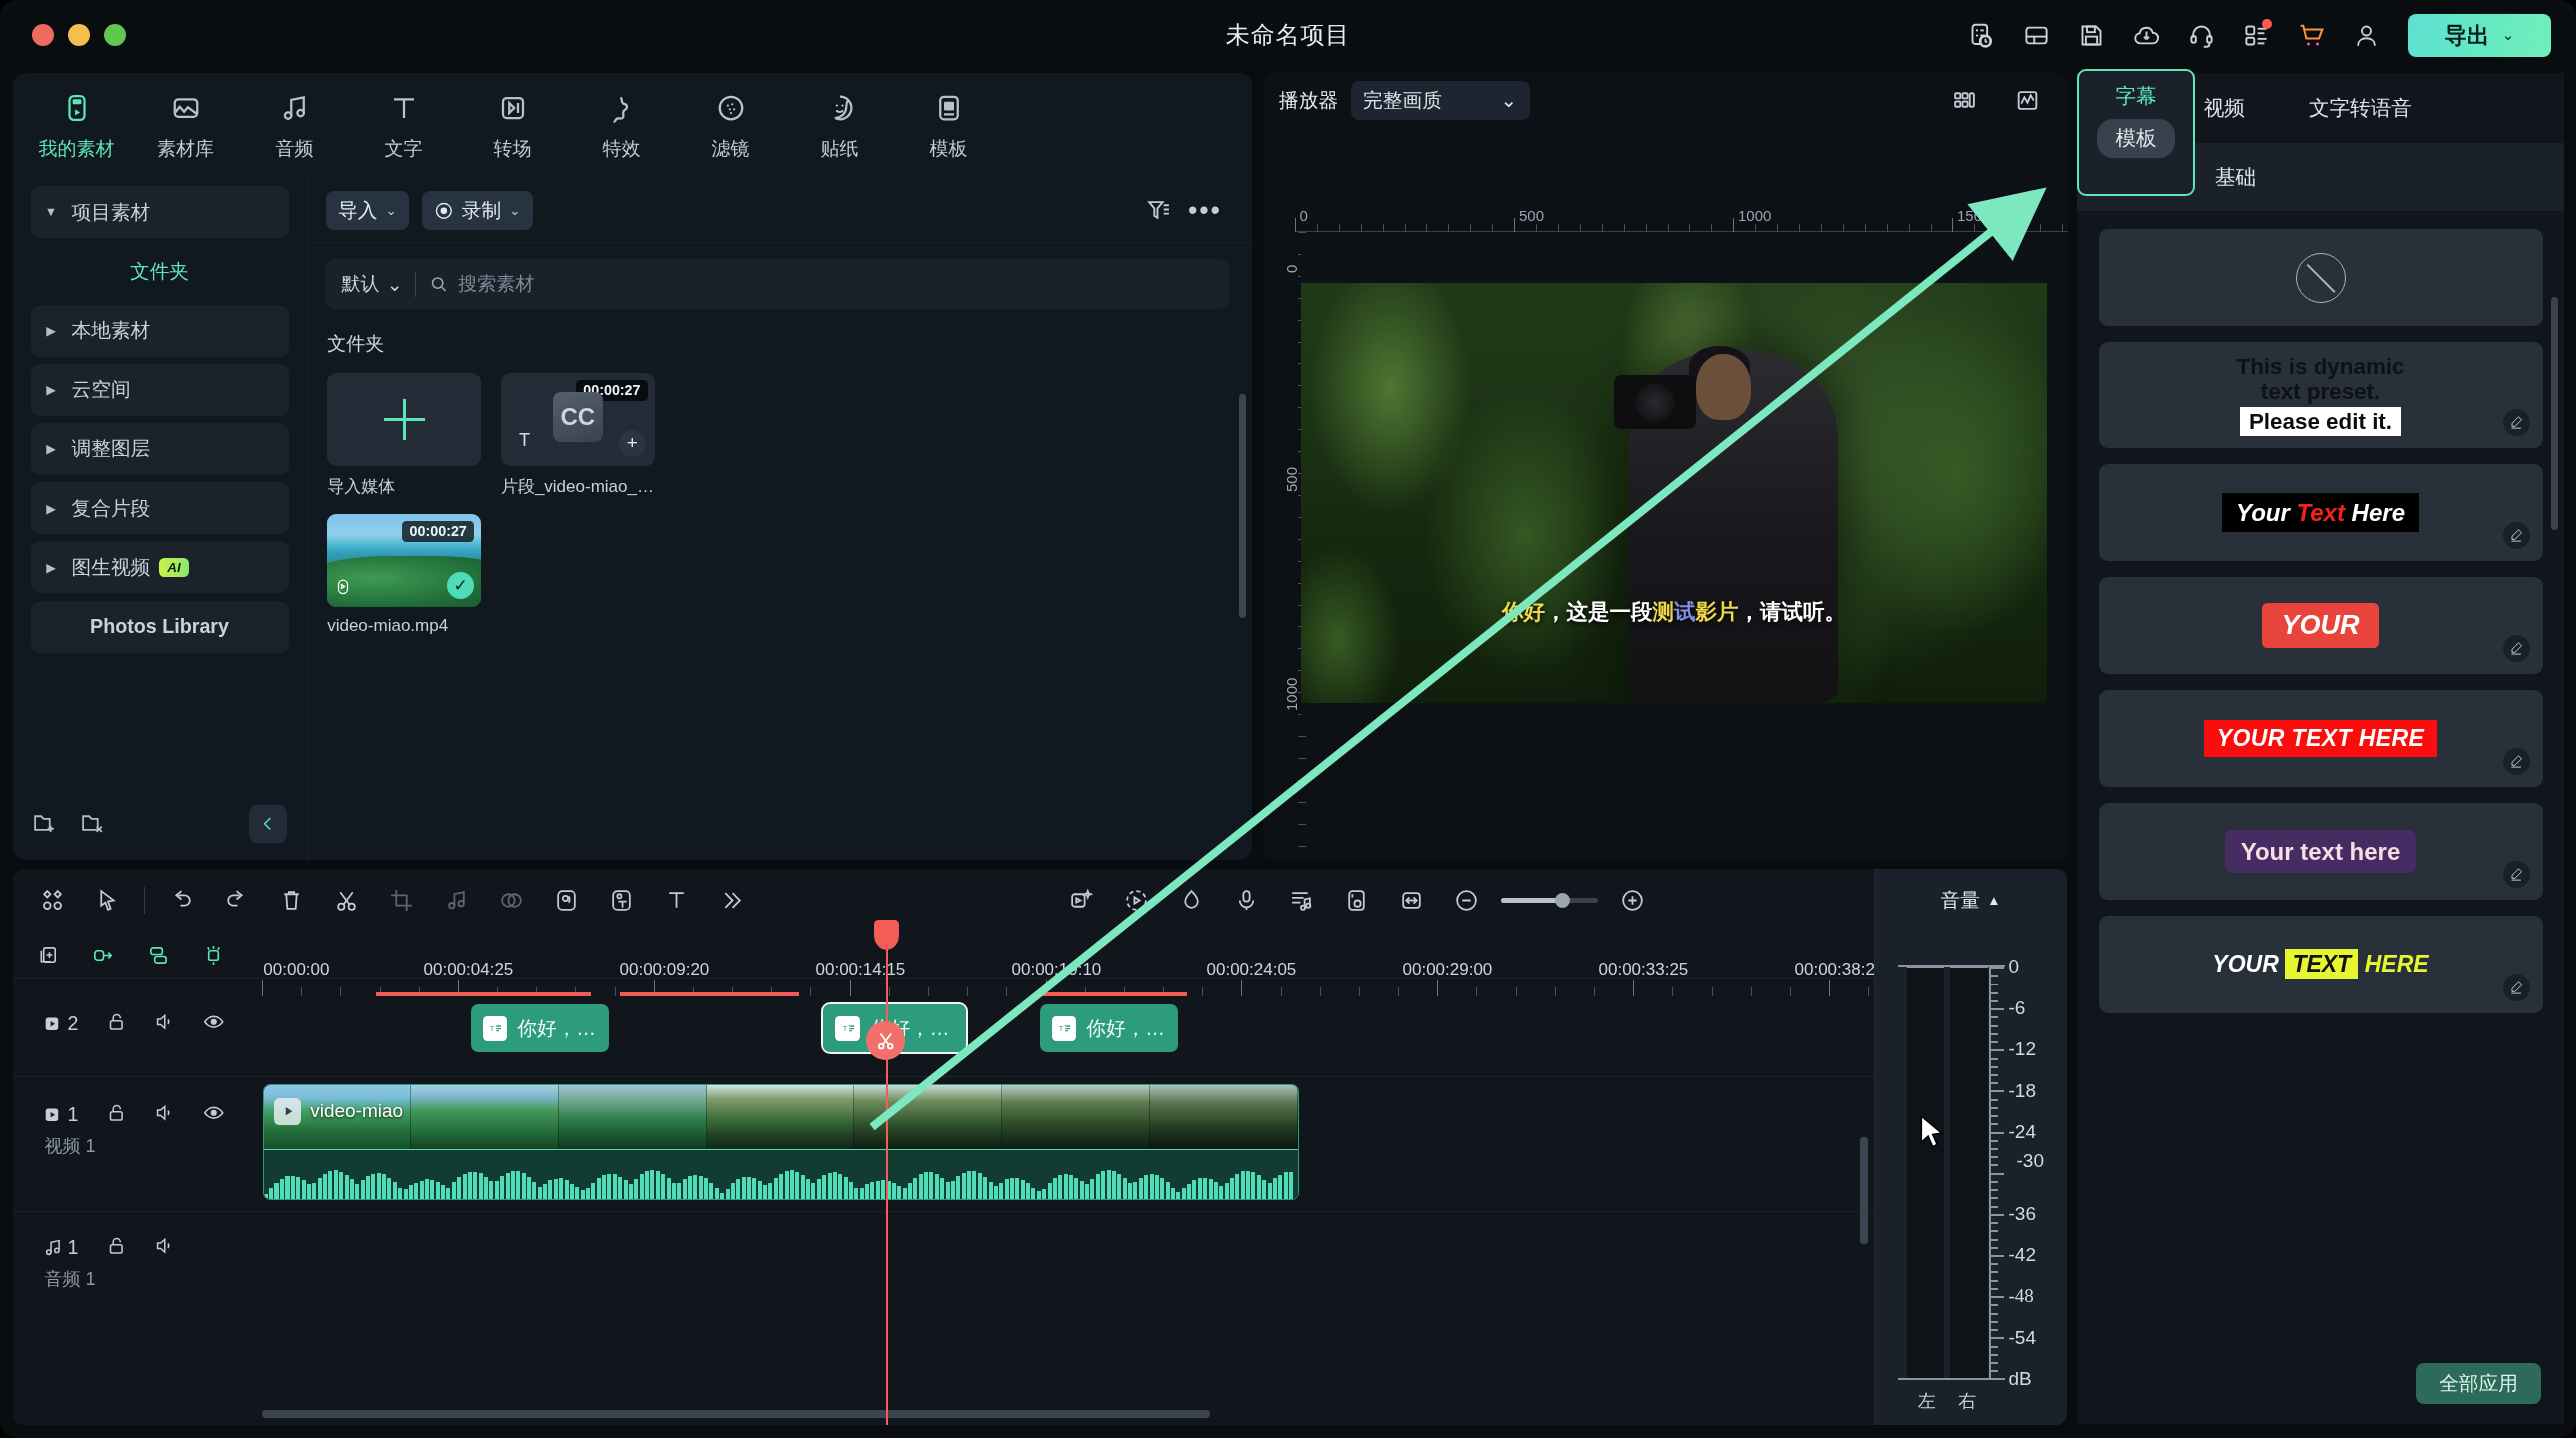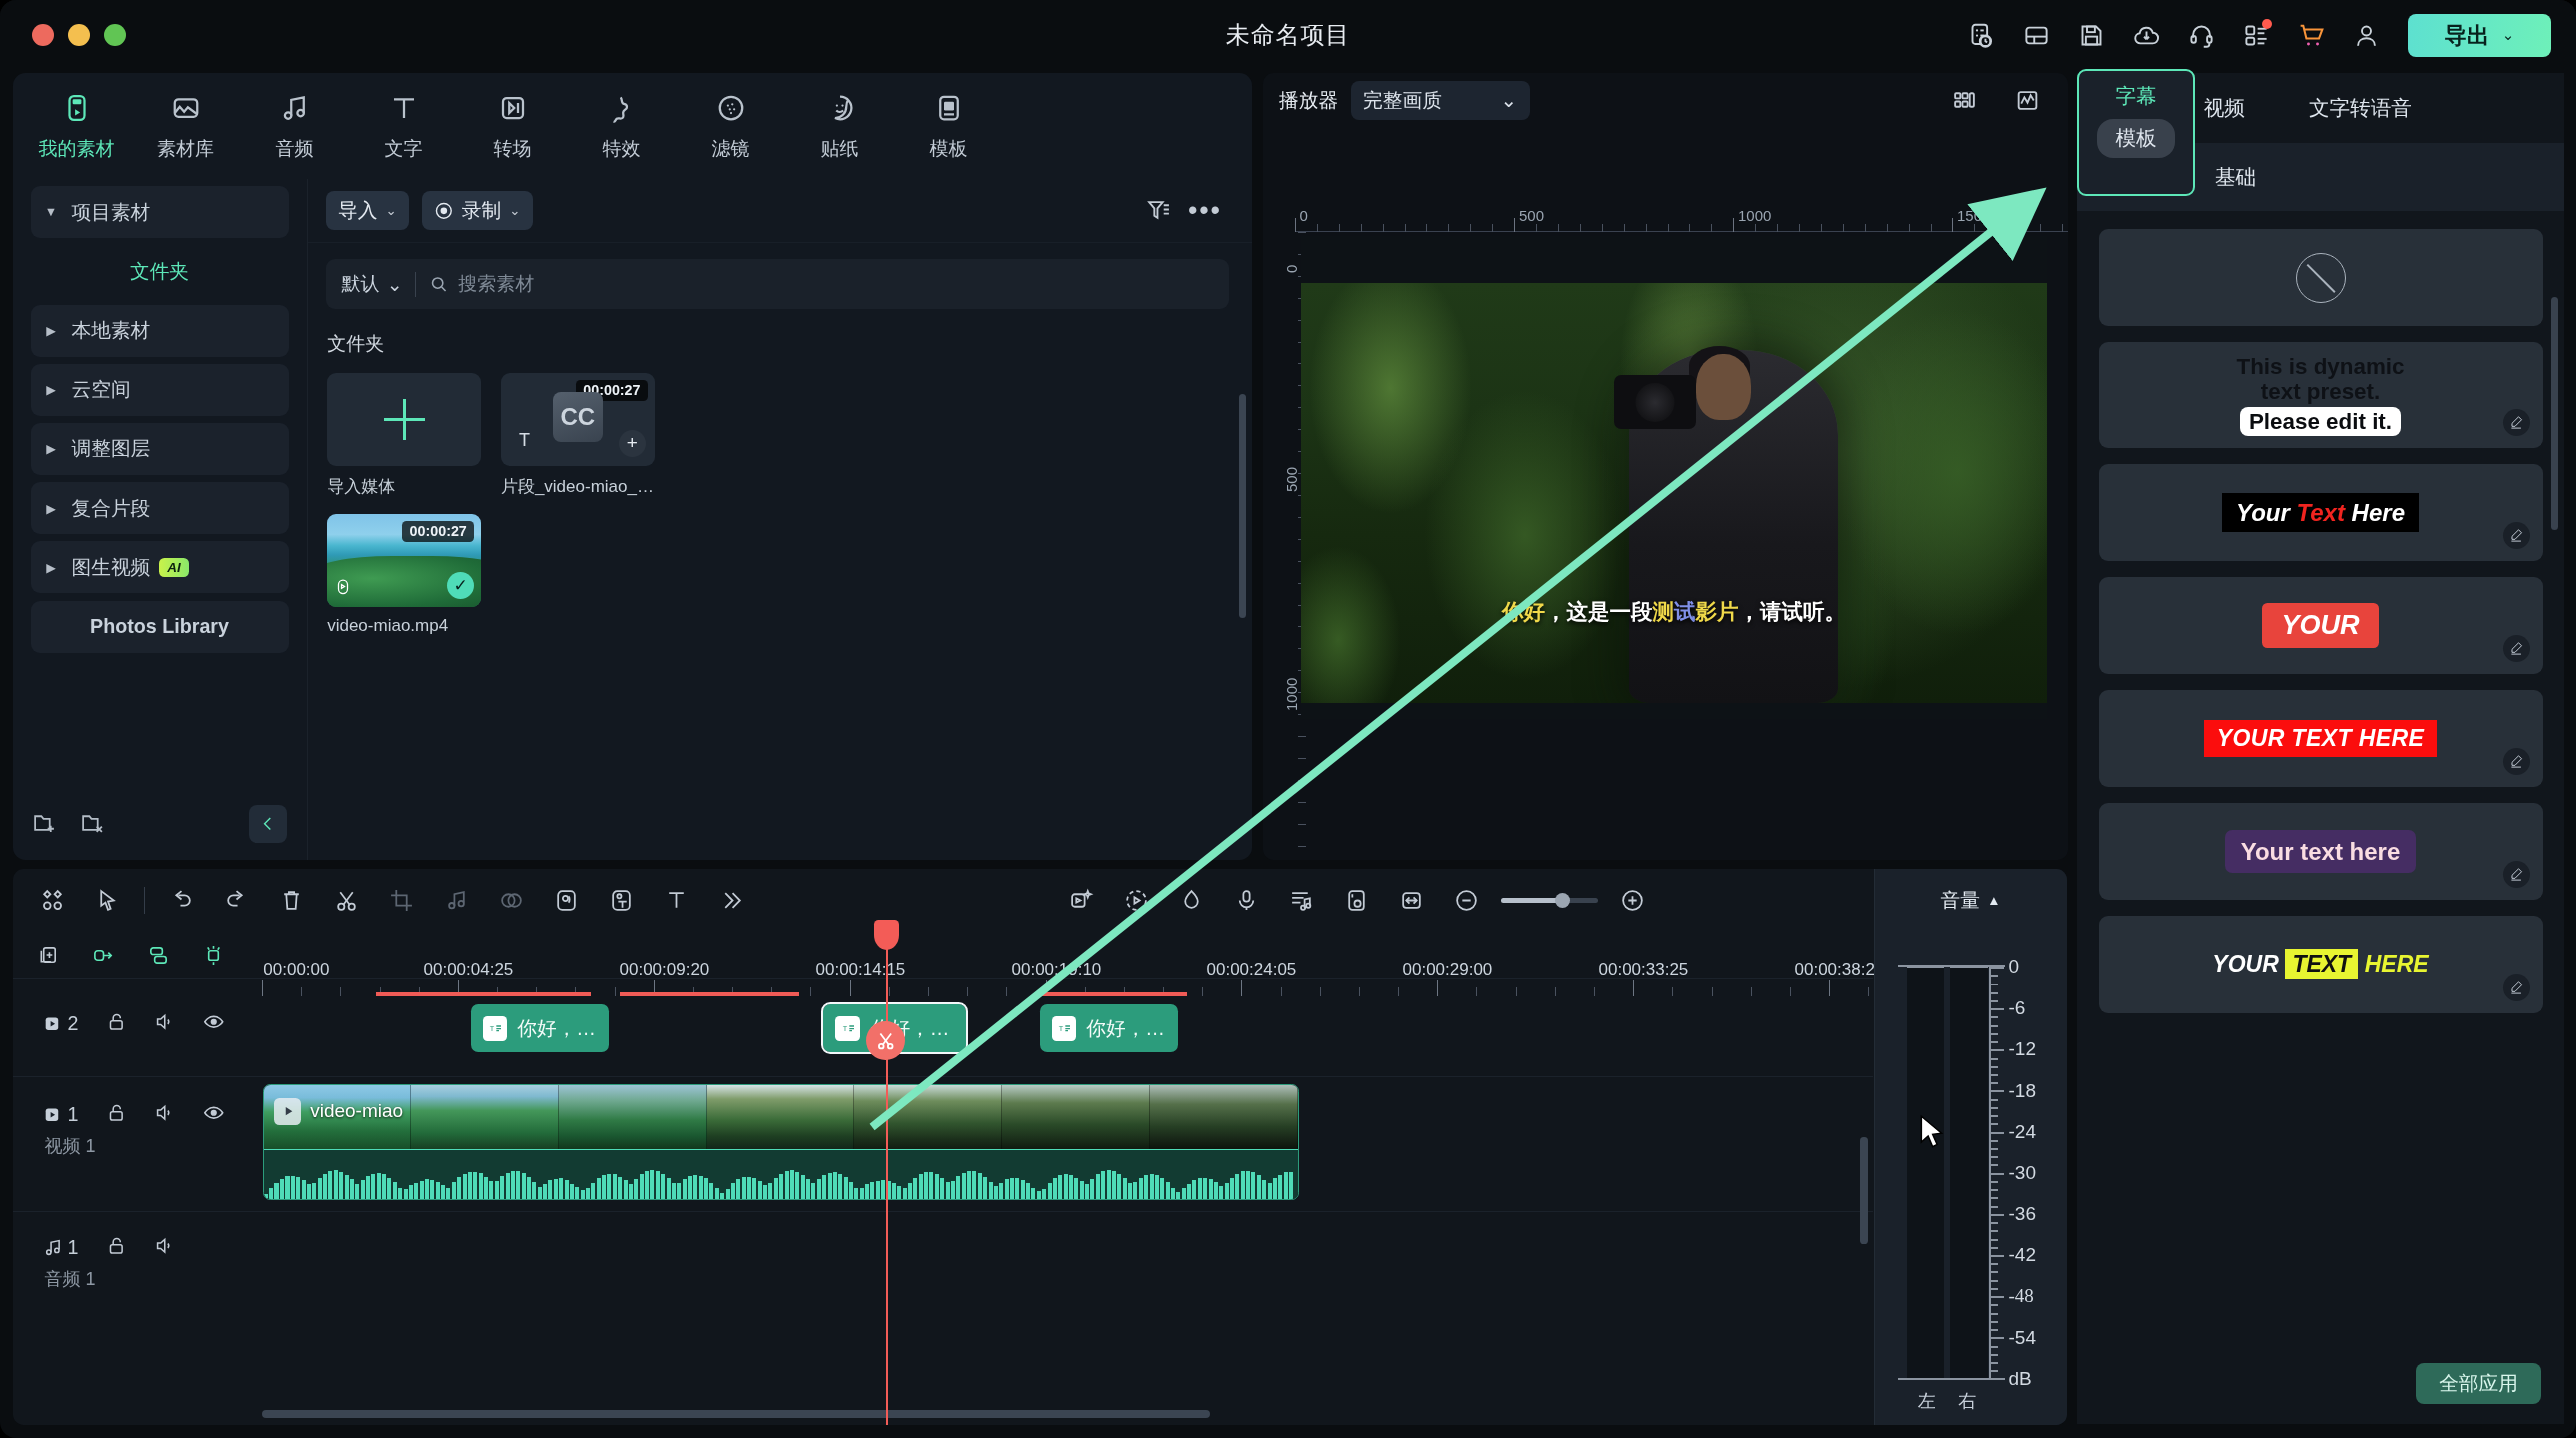--- a/index.html
+++ b/index.html
@@ -316,21 +316,21 @@
     background: #1a2028; display: flex; align-items: center; justify-content: center;
   }
   .pen svg { stroke: #c9d2dc; fill: none; stroke-width: 1.6; }
   .p-none { width: 50px; height: 50px; border-radius: 50%; border: 1.8px solid #aab3bd; position: relative; }
   .p-none:after {
     content:''; position: absolute; left: 50%; top: 5.4px; width: 1.8px; height: 39px;
     background: #aab3bd; transform: translateX(-50%) rotate(-45deg);
   }
   .p-dyn { text-align: center; color: #0b0d10; }
   .p-dyn .l1 { font-size: 22.4px; font-weight: 700; line-height: 1.15; color: #0e1116; }
-  .p-dyn .l2 { display: inline-block; background: #fff; color: #0b0d10; font-size: 22.4px; font-weight: 700; padding: 1.8px 9px; border-radius: 8px; margin-top: 1.8px;}
+  .p-dyn .l2 { display: inline-block; background: #fff; color: #0b0d10; font-size: 22.4px; font-weight: 700; padding: 1.8px 9px; border-radius: 0; margin-top: 1.8px;}
   .p-blk { background: #000; padding: 5.4px 14.3px; font-style: italic; font-weight: 700; font-size: 24px; color: #fff; }
   .p-blk .r { color: #f0241f; }
   .p-red-sm { background: #e8443c; color: #fff; font-style: italic; font-weight: 700; font-size: 27px; padding: 7.2px 19.7px; border-radius: 5.4px; }
   .p-red-bar { background: #fb0d0d; color: #fff; font-style: italic; font-weight: 800; font-size: 23px; padding: 5.4px 12.5px; letter-spacing: 0.4px; }
   .p-purple { background: #452d63; color: #fadde2; font-size: 24px; font-weight: 700; padding: 7.2px 16px; border-radius: 7.2px; }
   .p-yel { font-style: italic; font-weight: 800; font-size: 23px; color: #fff; white-space: nowrap; }
   .p-yel .hl { background: #e8f531; color: #111; padding: 1.8px 7.2px; }
   .p-yel .ye { color: #e8f531; }
   .rp-scroll { position: absolute; right: 6.3px; top: 224px; width: 7.2px; height: 233px; border-radius: 3.6px; background: #39424e; }
   .apply-btn {
@@ -1613,21 +1613,21 @@
         <div class="m-base" style="bottom:45px"></div>
         <div class="m-lr">
           <span>左</span>
           <span>右</span>
         </div>
       <span class="m-lbl" style="top: 32px;">0</span>
           <span class="m-lbl" style="top: 73px;">-6</span>
           <span class="m-lbl" style="top: 114px;">-12</span>
           <span class="m-lbl" style="top: 156px;">-18</span>
           <span class="m-lbl" style="top: 197px;">-24</span>
-          <span class="m-lbl" style="top: 238px;">-30</span>
+          <span class="m-lbl" style="top: 226px; margin-left: 8px;">-30</span>
           <span class="m-lbl" style="top: 279px;">-36</span>
           <span class="m-lbl" style="top: 320px;">-42</span>
           <span class="m-lbl" style="top: 361px; font-family: Liberation Serif, serif;">-48</span>
           <span class="m-lbl" style="top: 403px;">-54</span>
           <span class="m-lbl" style="top: 444px;">dB</span>
         </div>
     </div>
   </div>
 
   <svg class="arrow-ov" viewBox="0 0 2880 1608">

